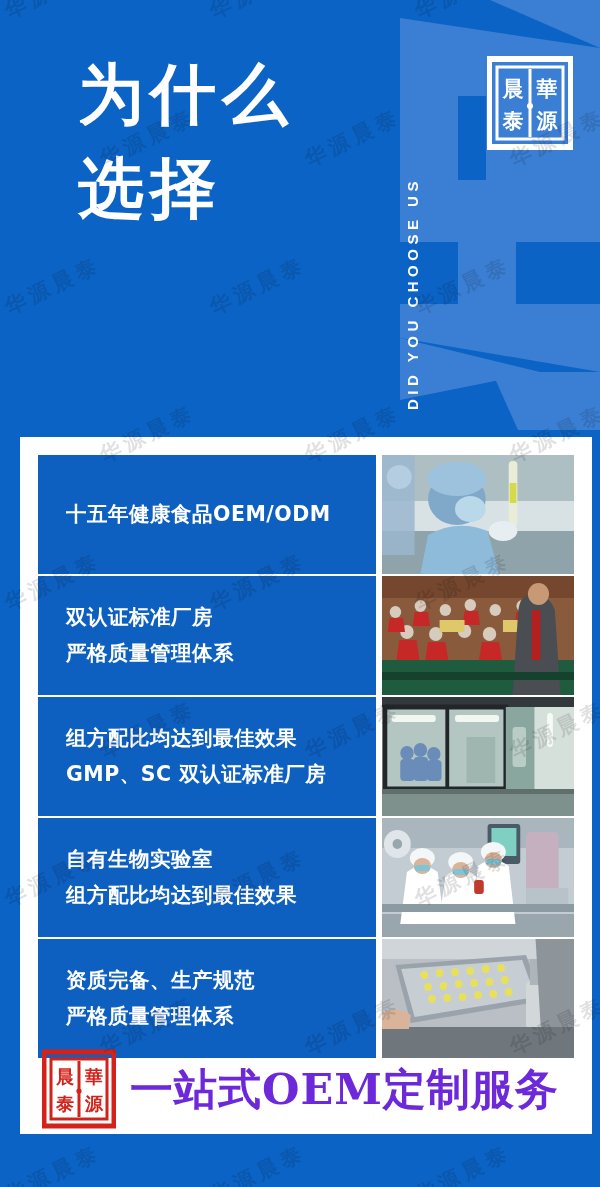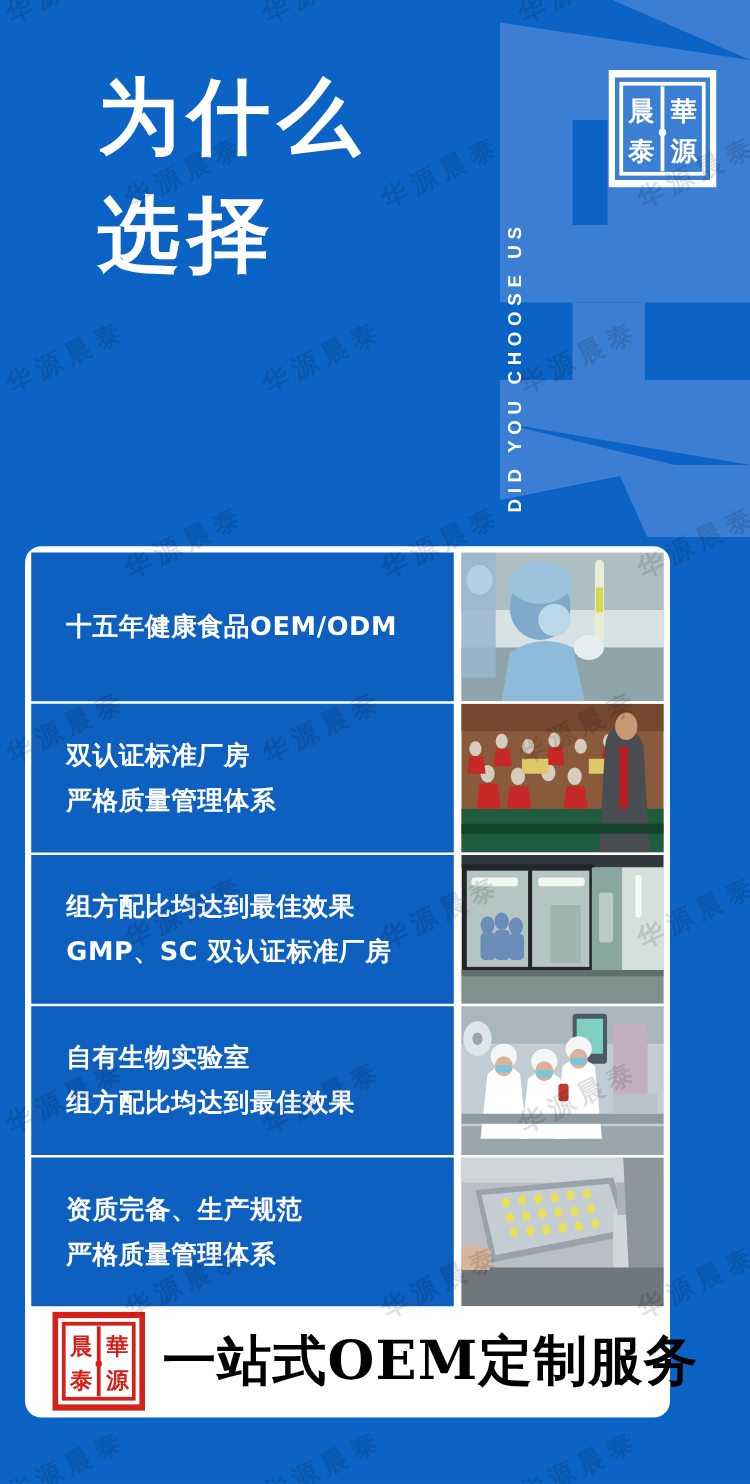--- a/index.html
+++ b/index.html
@@ -57,24 +57,23 @@
   
   .seal{ position:relative; display:block; }
   .seal-top{
     position:absolute; left:487px; top:56px; z-index:30;
     width:86px; height:94px;
   }
   .seal-foot{ width:74px; height:80px; flex:0 0 auto; }
 
   
   .panel{
-    position:absolute; left:20px; top:437px; width:516px; height:697px;
+    position:absolute; left:20px; top:437px; width:572px; height:697px;
     background:#ffffff; z-index:15;
-    padding:5px;
-    border-radius:13px;
+    padding:18px;
   }
   .cards{ display:flex; flex-direction:column; gap:2px; }
   .row{ display:flex; gap:6px; height:119px; }
   .card{
     flex:0 0 338px; background:#0d5fc0; color:#fff;
     display:flex; flex-direction:column; justify-content:center;
     padding-left:28px;
   }
   .card .ln{
     font-family:"DejaVu Sans","Liberation Sans",sans-serif;
@@ -83,21 +82,21 @@
   }
   .thumb{ flex:1 1 auto; position:relative; overflow:hidden; background:#cfd8de; }
   .thumb svg{ position:absolute; inset:0; width:100%; height:100%; display:block; }
 
   
   .footer{
     position:absolute; left:0; bottom:7px; width:100%; height:76px;
     display:flex; align-items:center; padding-left:22px; gap:14px;
   }
   .footer .slogan{
-    color:#000000; font-weight:700;
+    color:#6d28d9; font-weight:700;
     font-family:"DejaVu Serif","Liberation Serif",serif;
     font-size:43px; letter-spacing:1px; line-height:1; white-space:nowrap;
   }
 </style>
 </head>
 <body>
 
 <div id="poster">
 
   <div class="why-wm">

